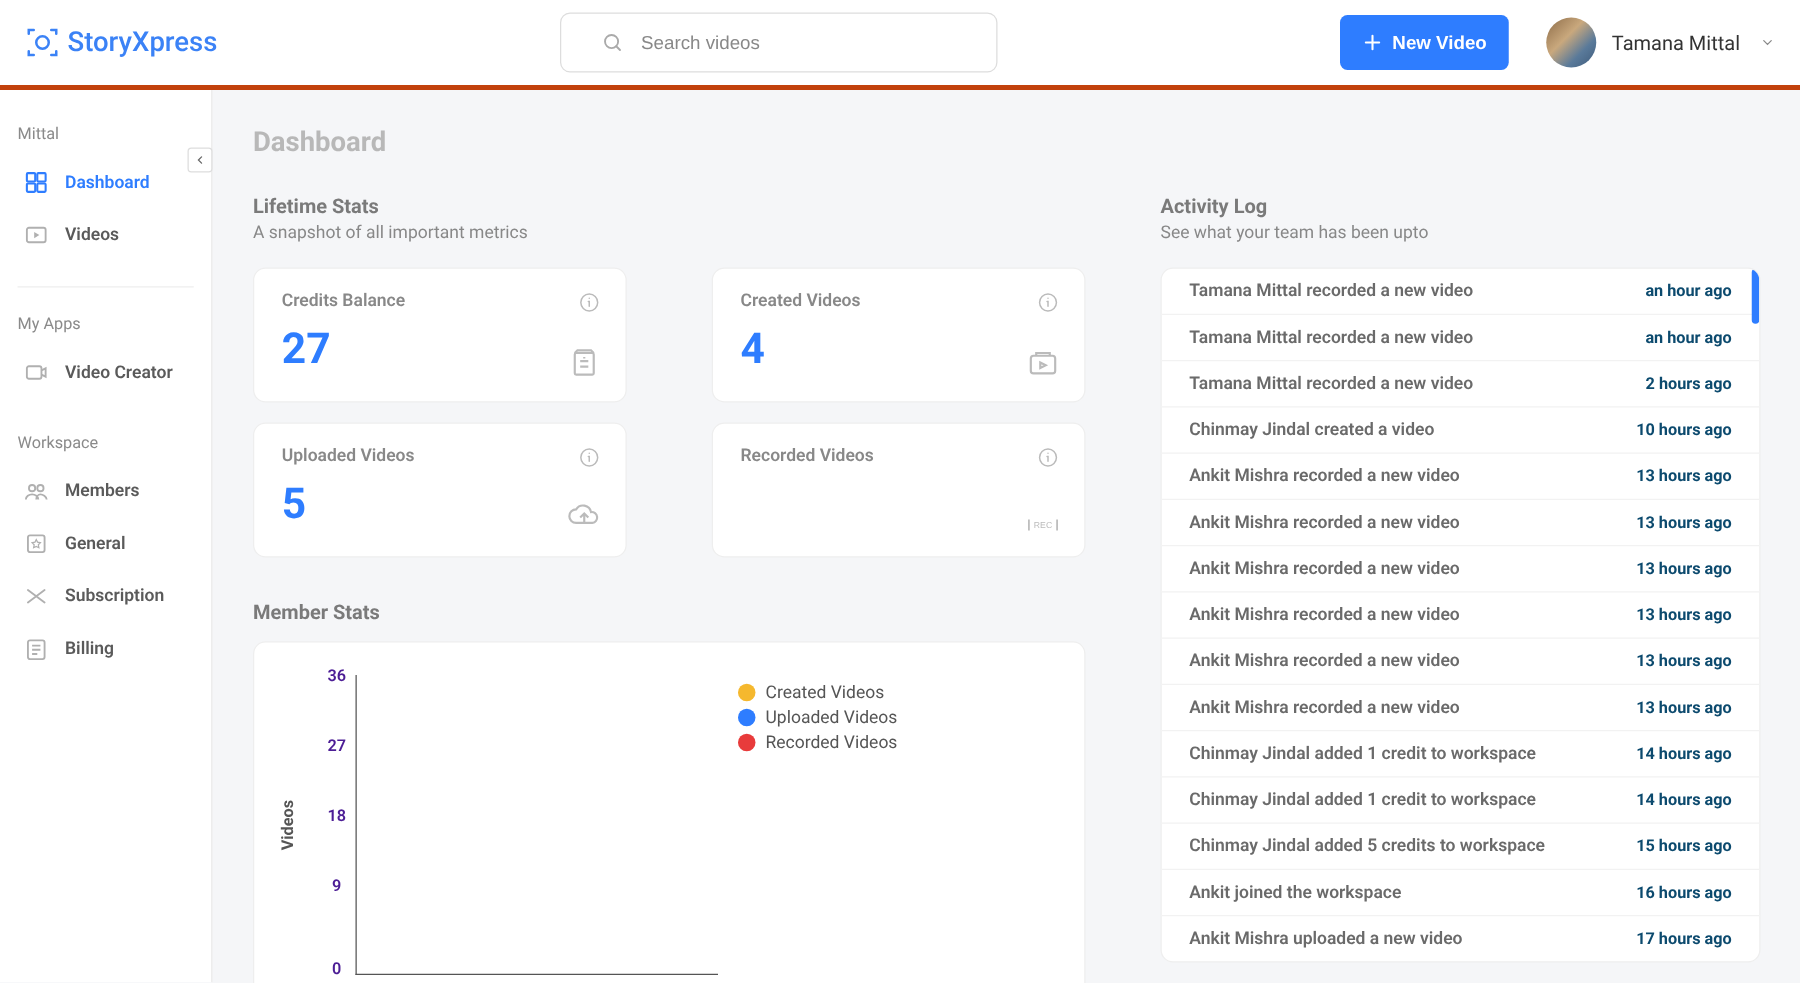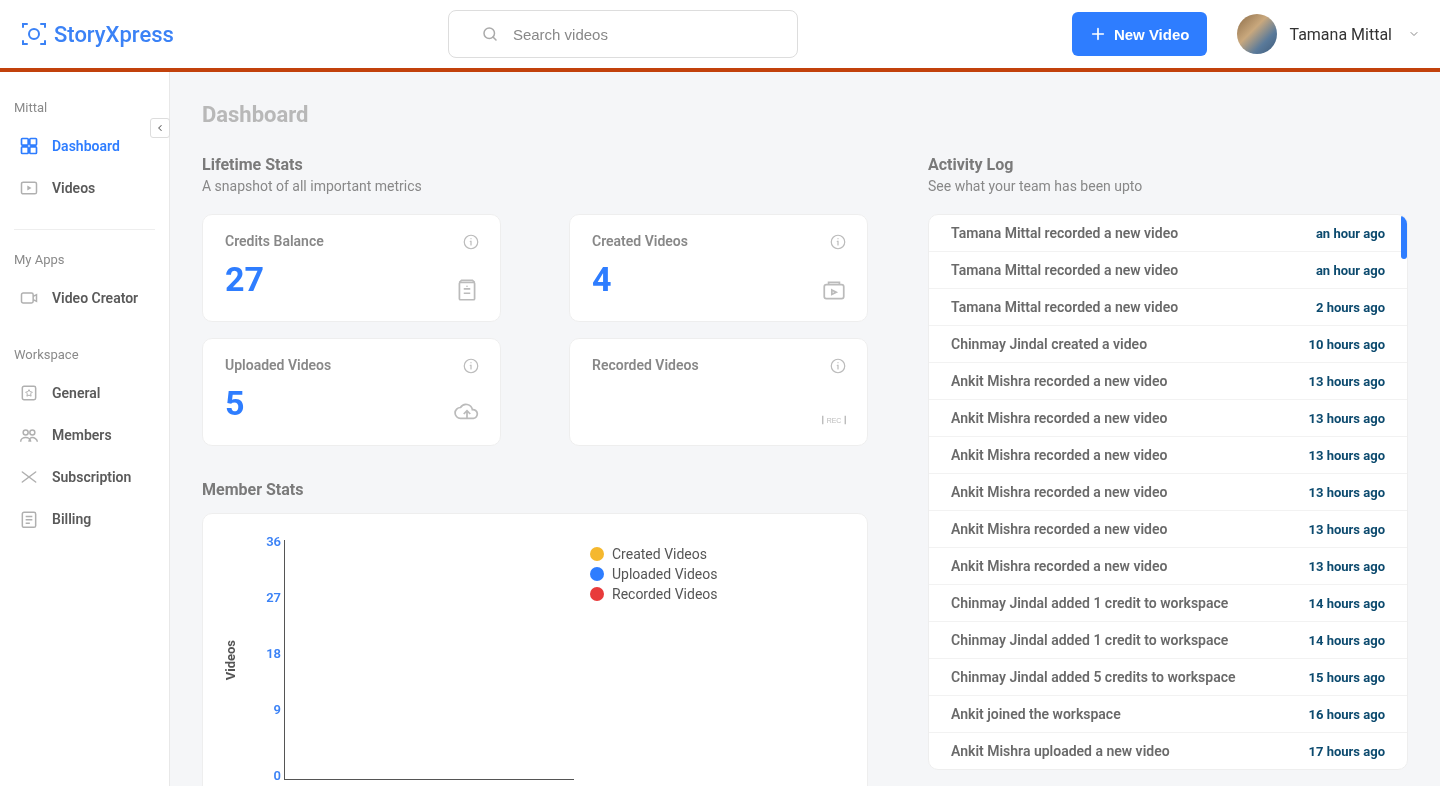--- a/index.html
+++ b/index.html
@@ -45,21 +45,21 @@
 .stat-label { font-size: 14px; color: #888; font-weight: 600; margin-bottom: 10px; }
 .stat-val { font-size: 34px; font-weight: 700; color: #2e7dff; }
 .stat-info { position: absolute; top: 18px; right: 20px; color: #bbb; }
 .stat-icn { position: absolute; bottom: 18px; right: 20px; color: #bbb; }
 
 .chart-card { background: #fff; border: 1px solid #eee; border-radius: 10px; padding: 26px 20px 50px 20px; }
 .chart-wrap { display: flex; gap: 16px; }
 .chart-axis-label { writing-mode: vertical-rl; transform: rotate(180deg); font-size: 13px; font-weight: 700; color: #555; align-self: center; }
 .chart-plot { position: relative; height: 240px; width: 290px; border-left: 1px solid #555; border-bottom: 1px solid #555; }
 .y-ticks { position: absolute; left: -28px; top: 0; height: 100%; display: flex; flex-direction: column; justify-content: space-between; }
-.y-tick { font-size: 13px; color: #3b82f6; font-weight: 600; text-align: right; width: 24px; transform: translateY(-6px); }
+.y-tick { font-size: 13px; color: #4c1d95; font-weight: 600; text-align: center; width: 24px; transform: translateY(-6px); }
 .y-tick:last-child { transform: translateY(4px); }
 .bars-row { position: absolute; left: 6px; right: 6px; bottom: 0; height: 100%; display: flex; justify-content: space-around; align-items: flex-end; }
 .bar-group { width: 34px; display: flex; flex-direction: column; align-items: stretch; }
 .bar-seg { width: 100%; }
 .legend { padding-top: 6px; }
 .legend-item { display: flex; align-items: center; gap: 8px; font-size: 14px; color: #555; margin-bottom: 4px; }
 .legend-dot { width: 14px; height: 14px; border-radius: 50%; }
 
 .activity-list { background: #fff; border: 1px solid #eee; border-radius: 10px; position: relative; overflow: hidden; }
 .activity-scroll-ind { position: absolute; right: 0; top: 0; width: 6px; height: 44px; background: #2e7dff; border-radius: 3px; }
@@ -156,35 +156,35 @@
               </svg>
             </span>
             <span>Video Creator</span>
           </div>
         </div>
         <div class="side-group">
           <div class="side-head">Workspace</div>
           <div class="side-item">
             <span class="icn">
               <svg width="20" height="20" viewBox="0 0 24 24" fill="none">
-                <rect x="4" y="4" width="16" height="16" rx="2" stroke="currentColor" stroke-width="1.8"></rect>
-                <path d="M12 8l1.2 2.4L16 11l-2 2 .5 2.8L12 14.5 9.5 15.8 10 13l-2-2 2.8-.6L12 8z" stroke="currentColor" stroke-width="1.2"></path>
-              </svg>
-            </span>
-            <span>General</span>
-          </div>
-          <div class="side-item">
-            <span class="icn">
-              <svg width="20" height="20" viewBox="0 0 24 24" fill="none">
                 <circle cx="8" cy="9" r="3" stroke="currentColor" stroke-width="1.8"></circle>
                 <circle cx="16" cy="9" r="3" stroke="currentColor" stroke-width="1.8"></circle>
                 <path d="M2 20c0-3 3-5 6-5s6 2 6 5M12 20c0-3 2-5 4-5s6 2 6 5" stroke="currentColor" stroke-width="1.8"></path>
               </svg>
             </span>
             <span>Members</span>
+          </div>
+          <div class="side-item">
+            <span class="icn">
+              <svg width="20" height="20" viewBox="0 0 24 24" fill="none">
+                <rect x="4" y="4" width="16" height="16" rx="2" stroke="currentColor" stroke-width="1.8"></rect>
+                <path d="M12 8l1.2 2.4L16 11l-2 2 .5 2.8L12 14.5 9.5 15.8 10 13l-2-2 2.8-.6L12 8z" stroke="currentColor" stroke-width="1.2"></path>
+              </svg>
+            </span>
+            <span>General</span>
           </div>
           <div class="side-item">
             <span class="icn">
               <svg width="20" height="20" viewBox="0 0 24 24" fill="none">
                 <path d="M4 18L20 6M4 6l16 12" stroke="currentColor" stroke-width="1.8" stroke-linecap="round"></path>
               </svg>
             </span>
             <span>Subscription</span>
           </div>
           <div class="side-item">

